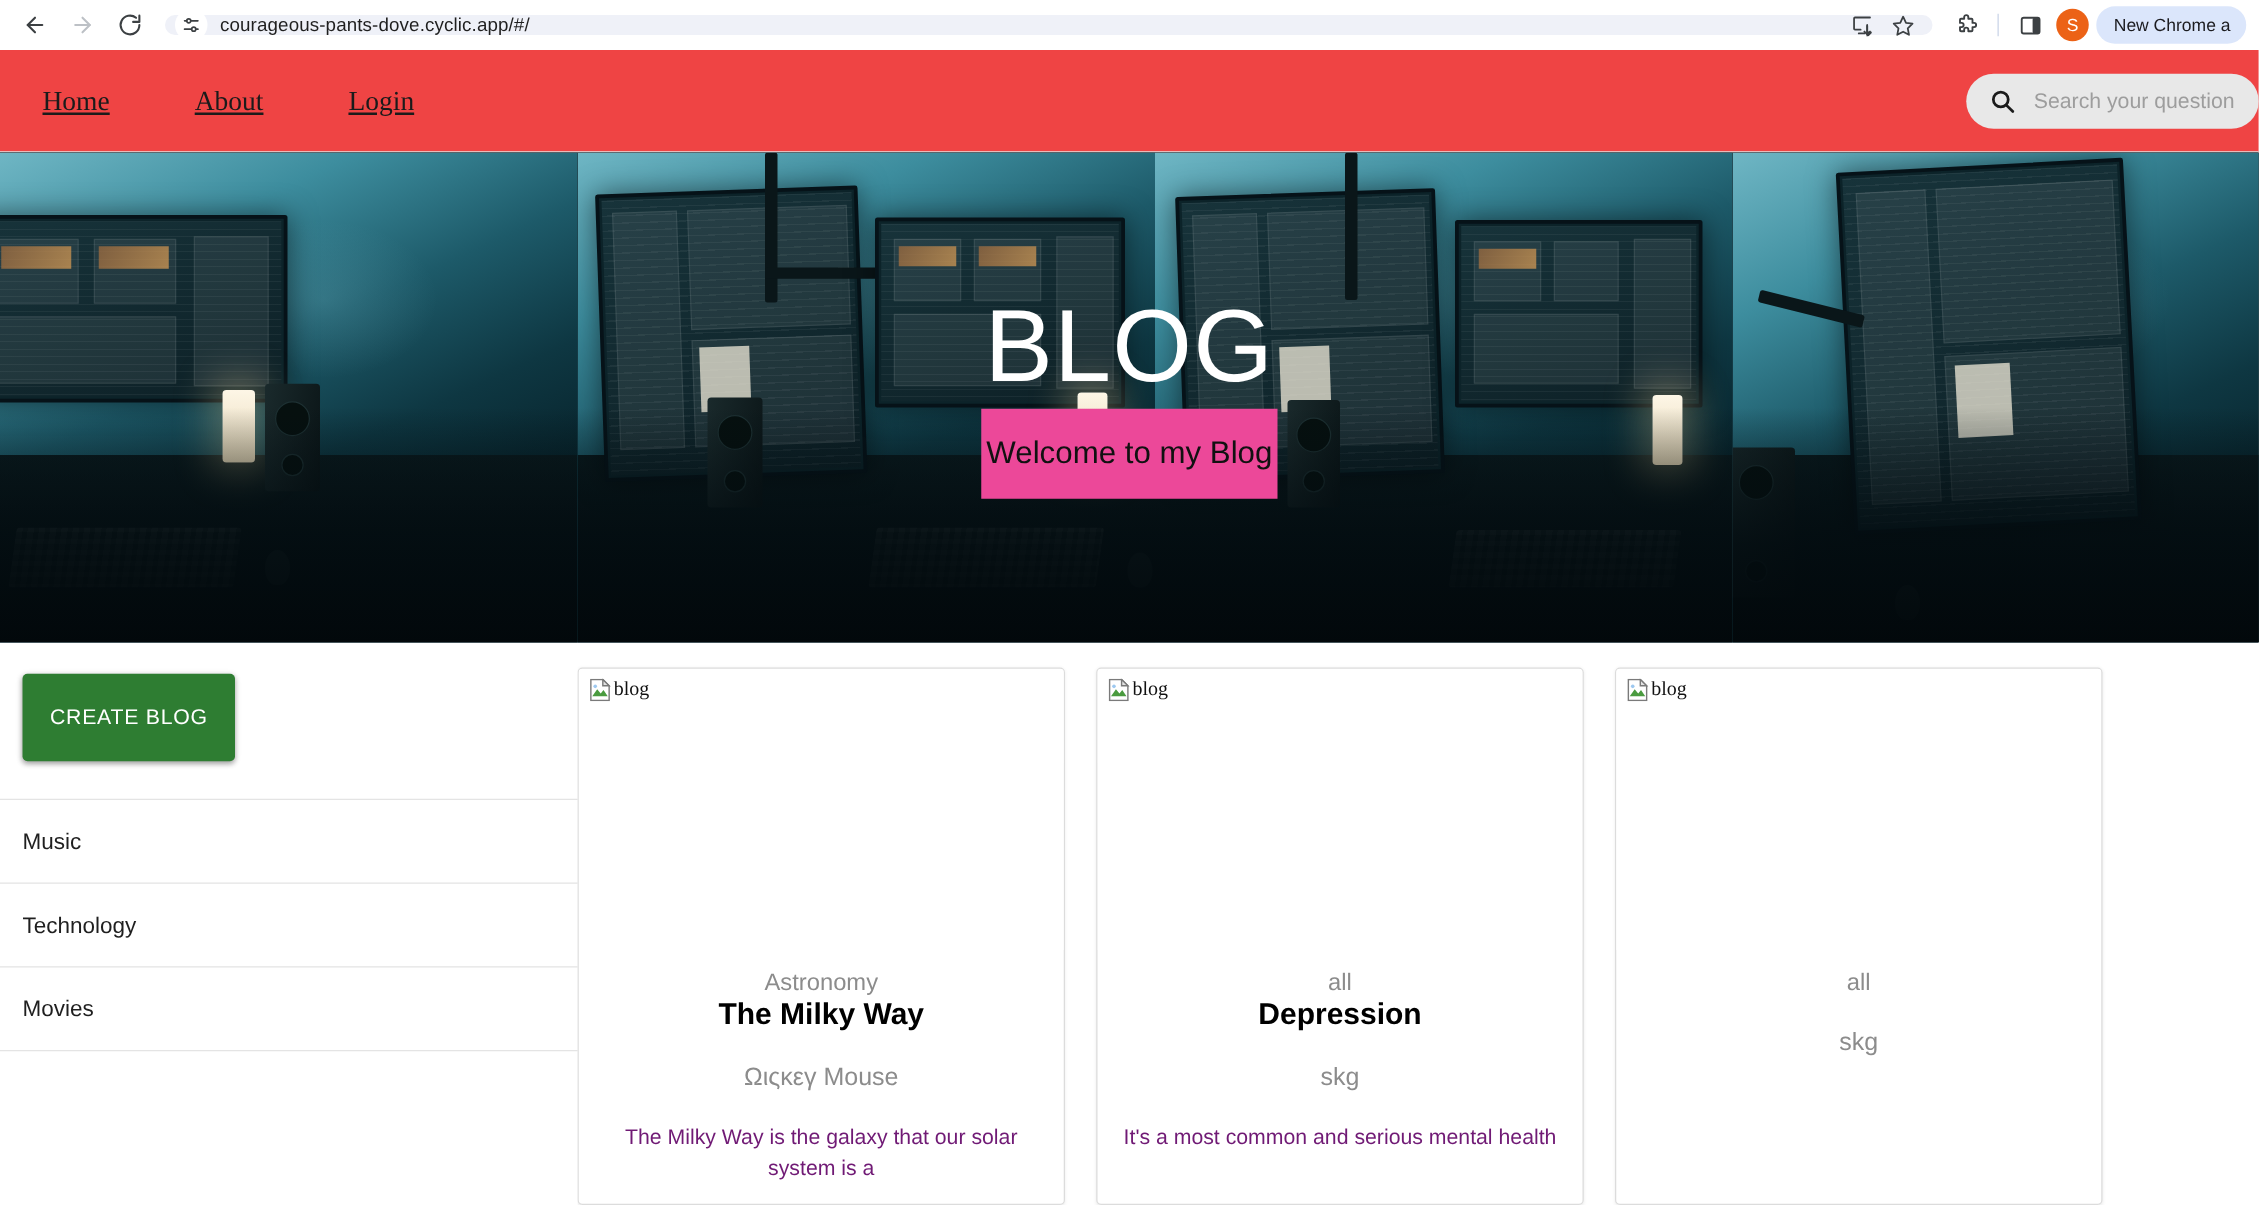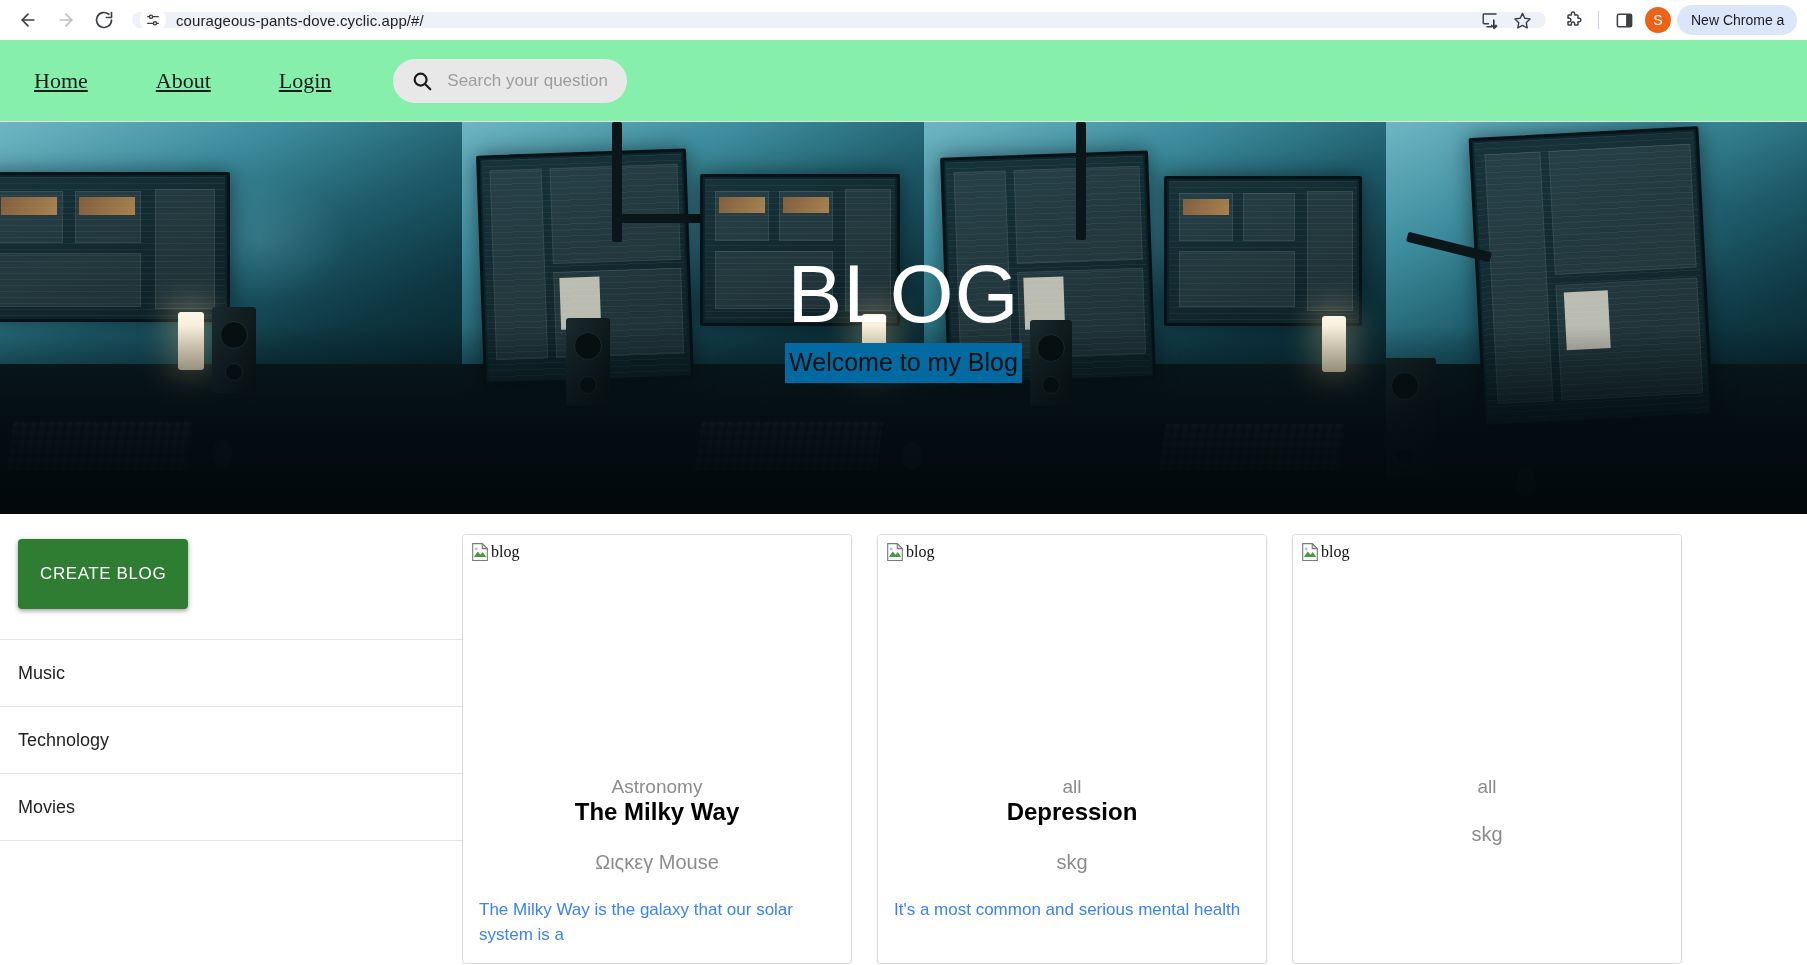--- a/index.html
+++ b/index.html
@@ -81,24 +81,24 @@
     font-size: 14px;
     color: #1b1b1f;
     white-space: nowrap;
     overflow: hidden;
     max-width: 120px;
   }
 
   
   .site-nav {
     height: 82px;
-    background: #86efac;
+    background: #ef4444;
     display: flex;
     align-items: center;
-    justify-content: flex-start;
+    justify-content: space-between;
     gap: 0px;
     border-bottom: 1px solid #e3e3e3;
     box-shadow: 0 2px 3px rgba(0,0,0,.06);
     position: relative;
   }
   .nav-links { display: flex; align-items: center; gap: 0; }
   .nav-link {
     font-family: "Liberation Serif", serif;
     font-size: 22px;
     color: #1b1b1b;
@@ -245,22 +245,22 @@
     font-weight: 400;
     color: #ffffff;
     letter-spacing: 1px;
     line-height: 1;
     margin-bottom: 8px;
   }
   .hero-sub {
     font-family: "Liberation Sans", sans-serif;
     font-size: 25px;
     color: #111111;
-    background: #0369a1;
-    padding: 4px 4px;
+    background: #ec4899;
+    padding: 20px 4px;
     line-height: 1.25;
   }
 
   
   .content {
     display: flex;
     align-items: flex-start;
     background: #ffffff;
     height: 451px;
   }
@@ -355,24 +355,24 @@
     font-weight: bold;
     color: #000000;
   }
   .card-author {
     font-size: 20px;
     color: #8c8c8c;
     margin-top: 25px;
   }
   .card-excerpt {
     font-size: 17px;
-    color: #3b82f6;
+    color: #701a75;
     margin-top: 24px;
     line-height: 1.45;
-    text-align: left;
+    text-align: center;
   }
 </style>
 </head>
 <body>
 
 <div class="browser-bar">
   <div class="nav-btn">
     <svg width="20" height="20" viewBox="0 0 24 24" fill="none" stroke="#3c4043" stroke-width="2" stroke-linecap="round" stroke-linejoin="round">
         <line x1="19" y1="12" x2="5" y2="12"></line>
         <polyline points="12 19 5 12 12 5"></polyline>

